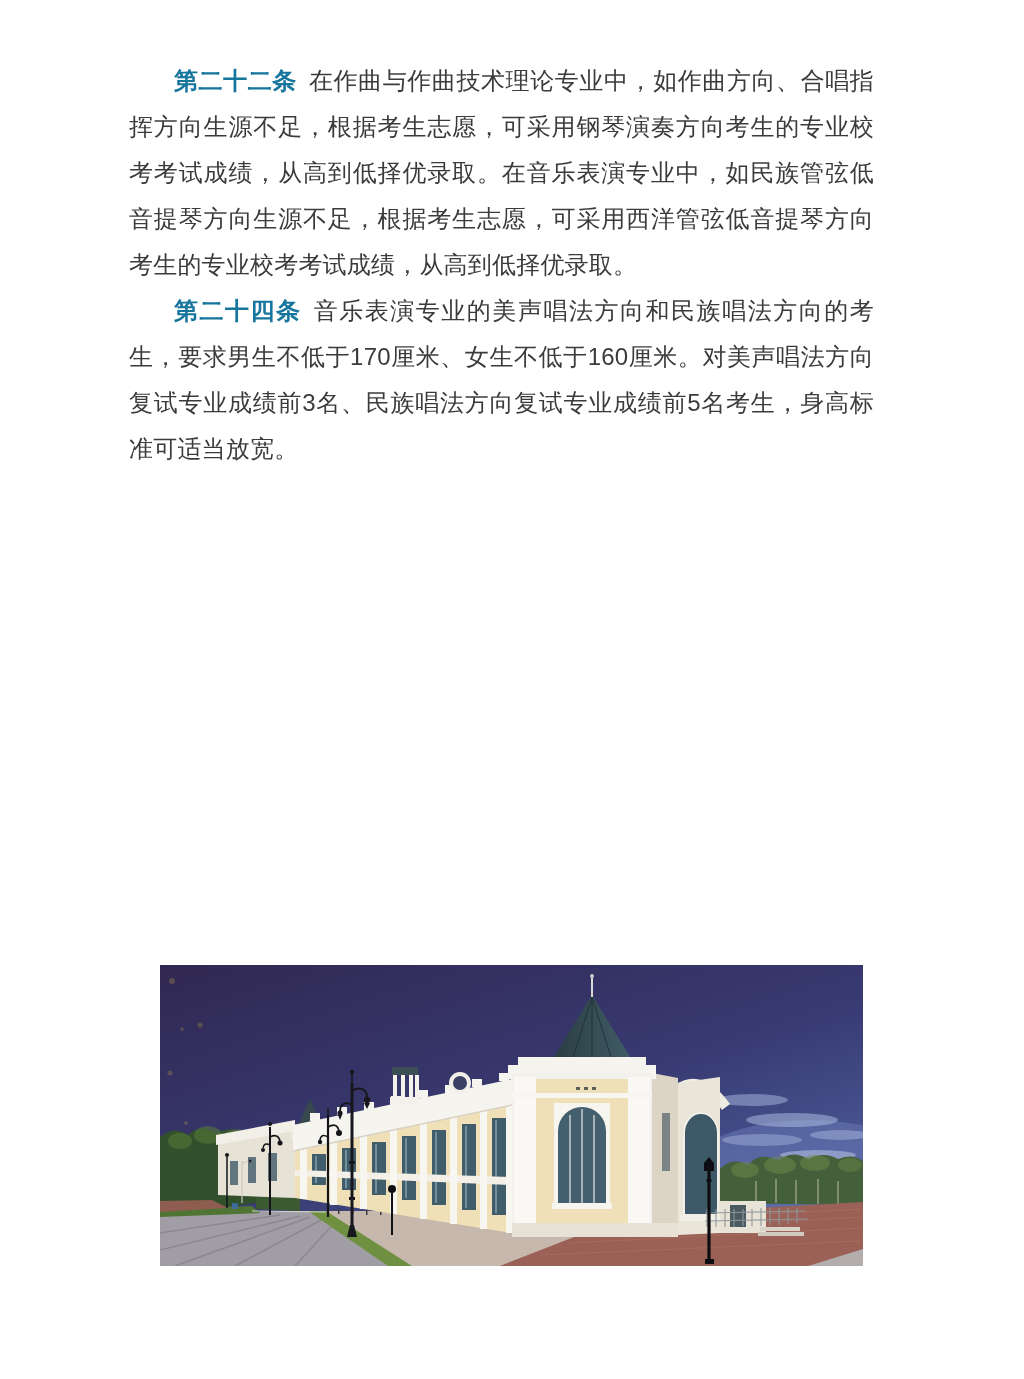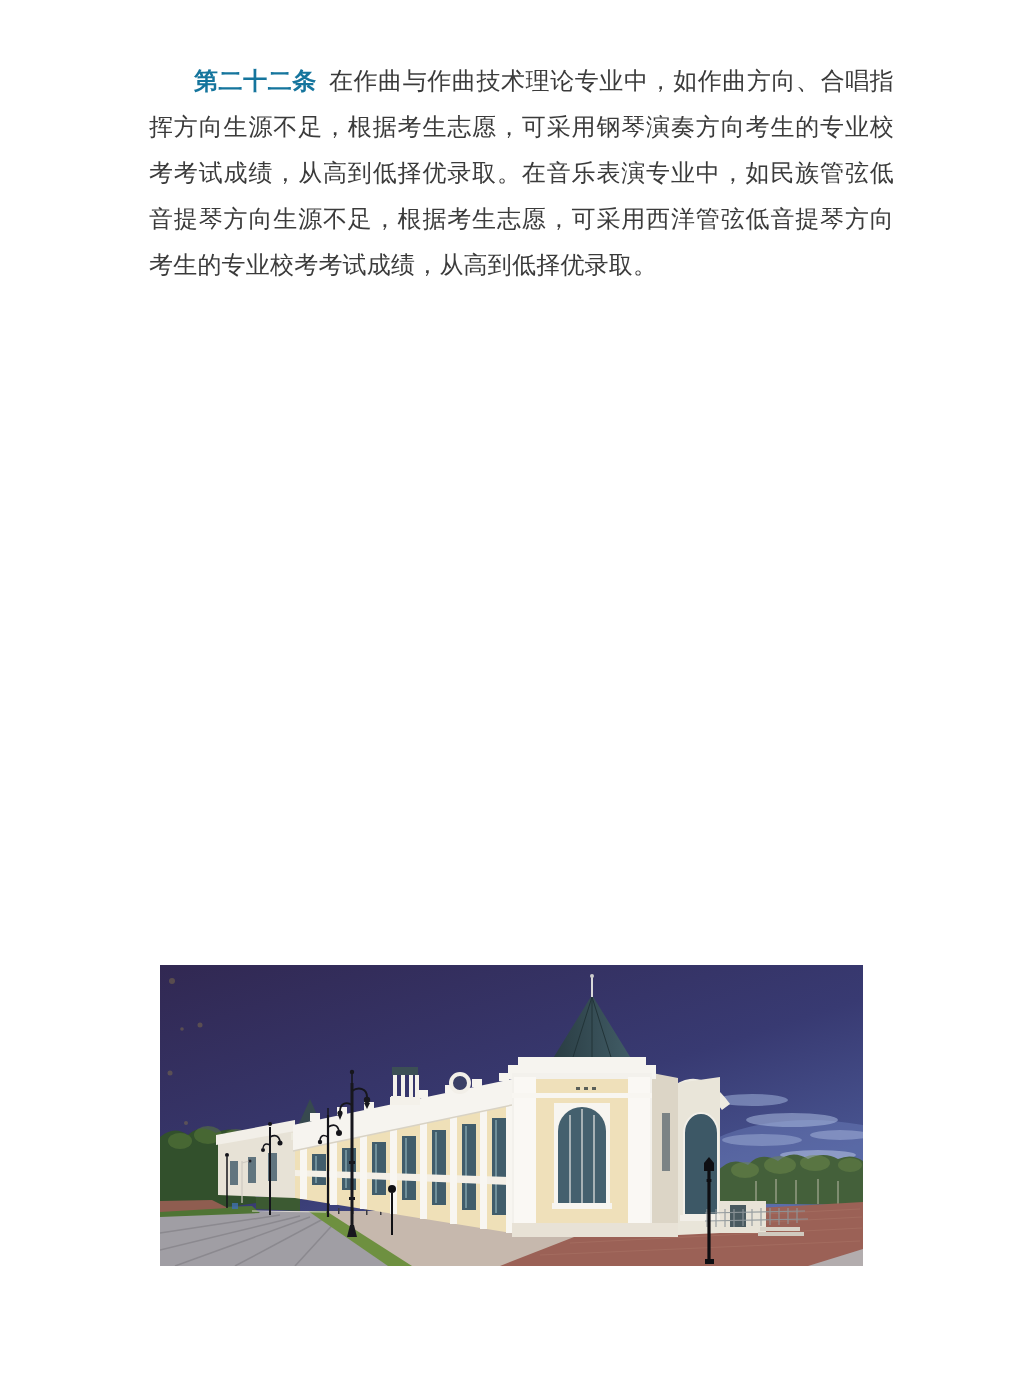--- a/index.html
+++ b/index.html
@@ -10,21 +10,21 @@
   .page{
     position:relative;
     width:1024px;height:1379px;
     margin:0 auto;
     background:#ffffff;
     font-family:"Liberation Sans",sans-serif;
     overflow:hidden;
   }
   .doc{
     position:absolute;
-    left:149px;top:58px;width:745px;
+    left:129px;top:58px;width:745px;
   }
   .article{
     margin:0;
     font-size:24px;
     line-height:46px;
     color:var(--body-ink);
     text-align:justify;
     text-justify:inter-ideograph;
     text-indent:45px;
     letter-spacing:0.2px;
@@ -44,20 +44,21 @@
   }
   .photo svg{display:block;}
 </style>
 </head>
 <body>
 
 <div class="page">
 
   <main class="doc">
     <p class="article"><span class="art-label">第二十二条</span><span>在作曲与作曲技术理论专业中，如作曲方向、合唱指挥方向生源不足，根据考生志愿，可采用钢琴演奏方向考生的专业校考考试成绩，从高到低择优录取。在音乐表演专业中，如民族管弦低音提琴方向生源不足，根据考生志愿，可采用西洋管弦低音提琴方向考生的专业校考考试成绩，从高到低择优录取。</span></p>
+    <p class="article"><span class="art-label">第二十四条</span><span>音乐表演专业的美声唱法方向和民族唱法方向的考生，要求男生不低于170厘米、女生不低于160厘米。对美声唱法方向复试专业成绩前3名、民族唱法方向复试专业成绩前5名考生，身高标准可适当放宽。</span></p>
   </main>
 
   <figure class="photo">
     <svg width="703" height="301" viewBox="0 0 703 301" xmlns="http://www.w3.org/2000/svg">
       <defs>
         <linearGradient id="skyGrad" x1="0" y1="0" x2="0.75" y2="1">
           <stop offset="0" stop-color="#312852"></stop>
           <stop offset="0.55" stop-color="#383a72"></stop>
           <stop offset="1" stop-color="#50619f"></stop>
         </linearGradient>

